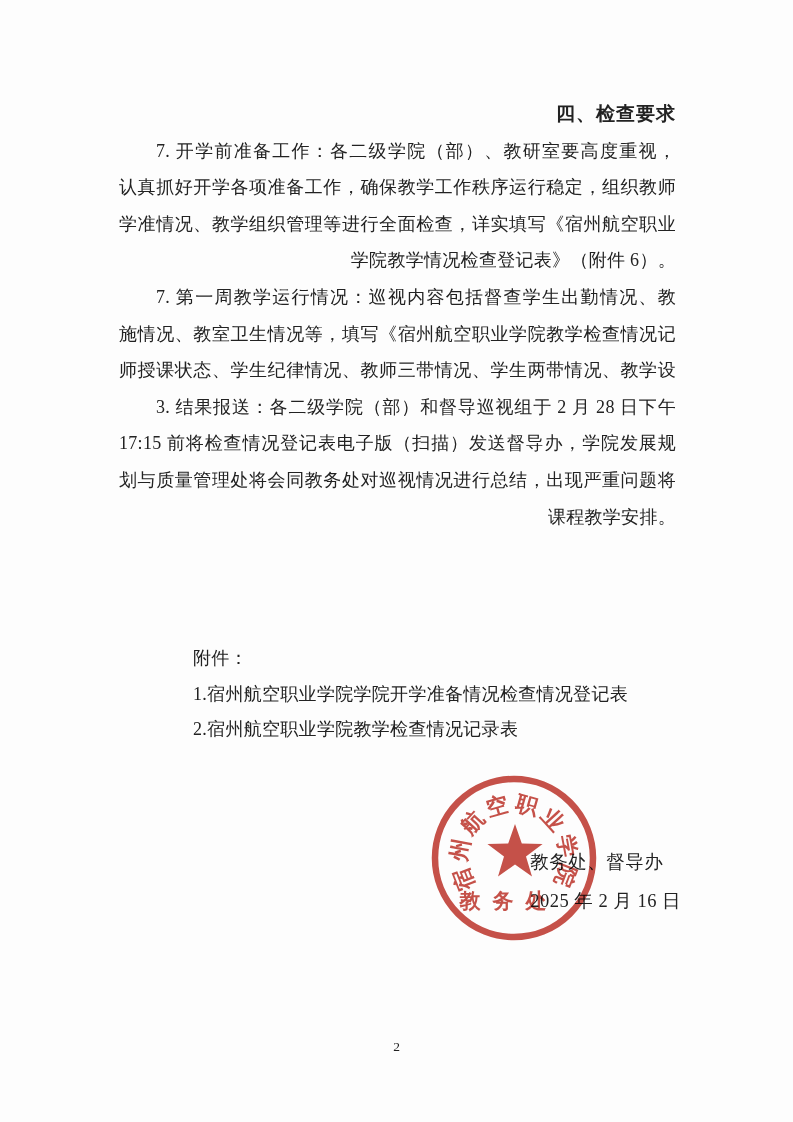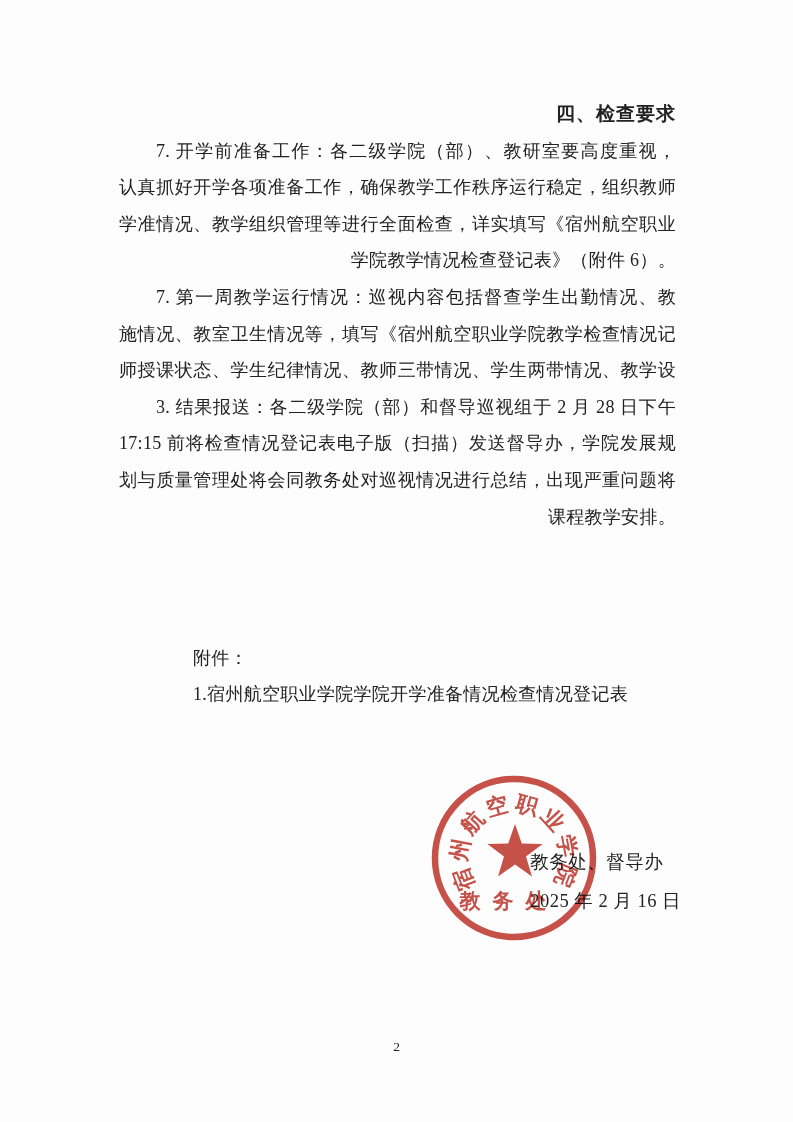--- a/index.html
+++ b/index.html
@@ -110,20 +110,21 @@
 
   <div class="line j ind">3. 结果报送：各二级学院（部）和督导巡视组于 2 月 28 日下午</div>
   <div class="line j">17:15 前将检查情况登记表电子版（扫描）发送督导办，学院发展规</div>
   <div class="line j">划与质量管理处将会同教务处对巡视情况进行总结，出现严重问题将</div>
   <div class="line">课程教学安排。</div>
 </div>
 
 <div class="attachments">
   <div class="aline">附件：</div>
   <div class="aline">1.宿州航空职业学院学院开学准备情况检查情况登记表</div>
+  <div class="aline">2.宿州航空职业学院教学检查情况记录表</div>
 </div>
 
 <div class="signature">
   <div class="sline">教务处、督导办</div>
   <div class="sline">2025 年 2 月 16 日</div>
 </div>
 
 <div class="seal">
   <svg viewBox="0 0 170 170" xmlns="http://www.w3.org/2000/svg">
     <circle class="ring" cx="85" cy="85" r="79" stroke-width="6.5"></circle>

